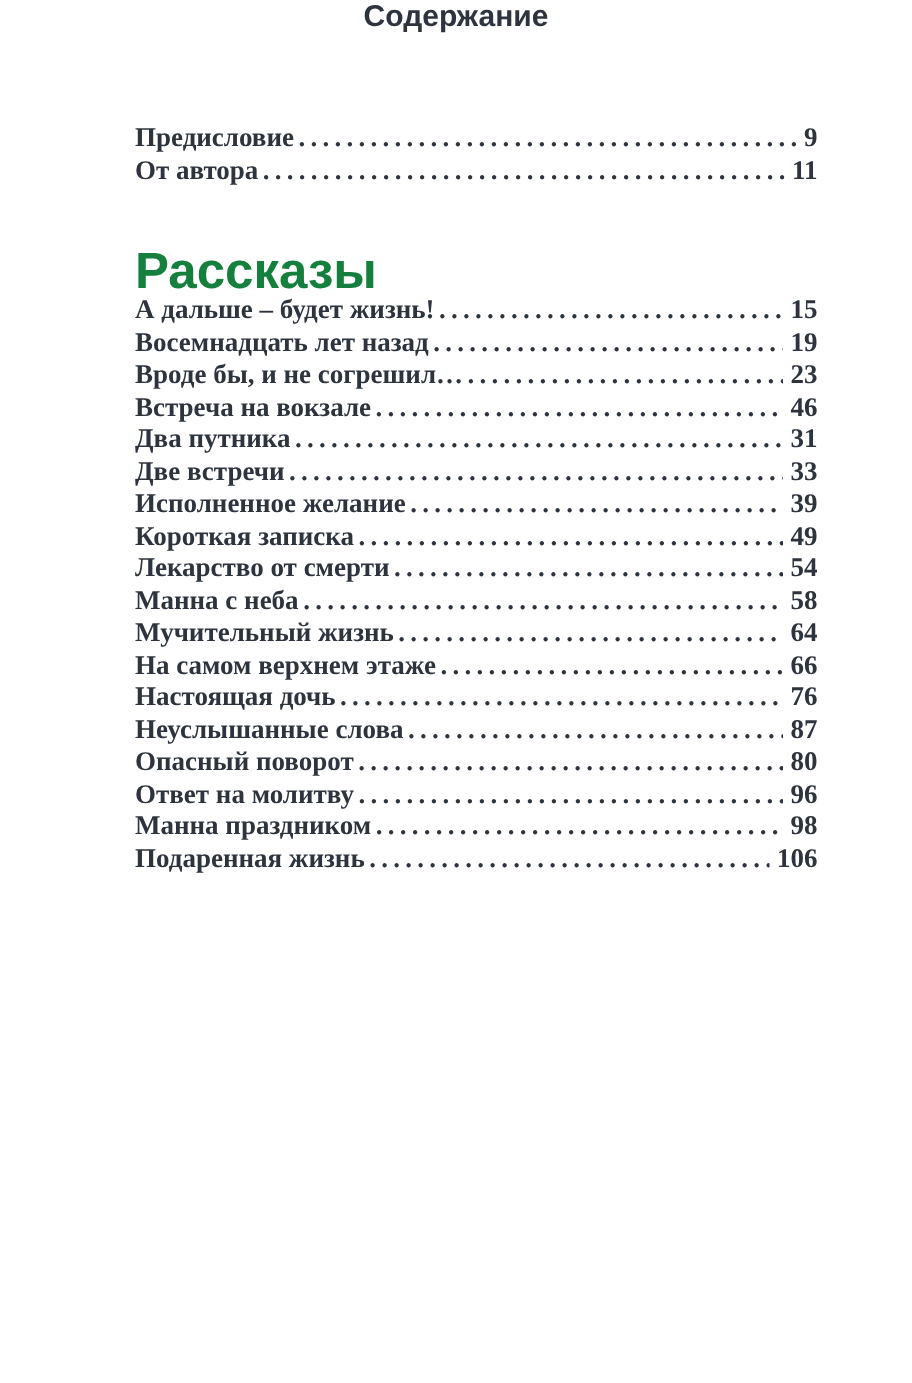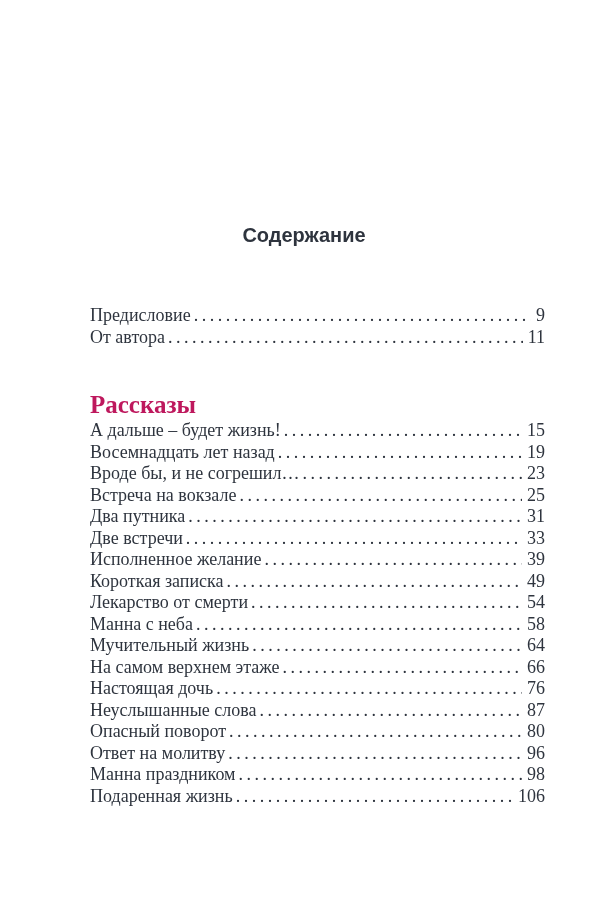--- a/index.html
+++ b/index.html
@@ -10,53 +10,53 @@
   .page {
     position: relative;
     width: 608px;
     height: 922px;
     background: #ffffff;
     overflow: hidden;
     color: #2e343e;
   }
   .toc-title {
     margin: 0;
-    padding-top: 224px;
     text-align: center;
     font-family: "Liberation Sans", sans-serif;
     font-weight: bold;
     font-size: 20px;
     line-height: 23px;
     color: #2e343e;
   }
   .toc-list {
     margin-left: 90px;
     margin-right: 63px;
     font-family: "Liberation Serif", serif;
     font-size: 18px;
     color: #2e343e;
   }
   .toc-list.front {
     margin-top: 58px;
   }
   .section-heading {
     margin: 42px 0 0 90px;
-    font-family: Liberation Serif, serif;
+    font-family: Liberation Sans, sans-serif;
     font-weight: bold;
-    font-size: 25px;
+    font-size: 34px;
     line-height: 30px;
-    color: #be185d;
+    color: #15803d;
   }
   .toc-list.stories {
   }
   .toc-row {
     display: flex;
     align-items: center;
     line-height: 21.5px;
     white-space: nowrap;
+    font-weight: bold;
   }
   .toc-entry-title {
     white-space: nowrap;
     flex: 0 0 auto;
   }
   .toc-leader {
     flex: 1 1 auto;
     overflow: hidden;
     white-space: nowrap;
     text-align: right;
@@ -110,21 +110,21 @@
 
   <div class="toc-row">
     <span class="toc-entry-title">Вроде бы, и не согрешил…</span>
     <span class="toc-leader"></span>
     <span class="toc-page-num">23</span>
   </div>
 
   <div class="toc-row">
     <span class="toc-entry-title">Встреча на вокзале</span>
     <span class="toc-leader"></span>
-    <span class="toc-page-num">25</span>
+    <span class="toc-page-num">46</span>
   </div>
 
   <div class="toc-row">
     <span class="toc-entry-title">Два путника</span>
     <span class="toc-leader"></span>
     <span class="toc-page-num">31</span>
   </div>
 
   <div class="toc-row">
     <span class="toc-entry-title">Две встречи</span>

